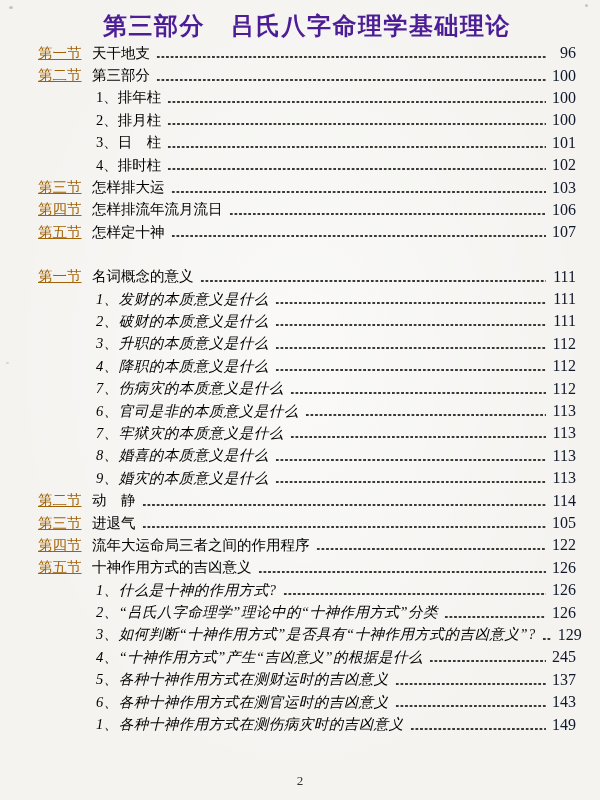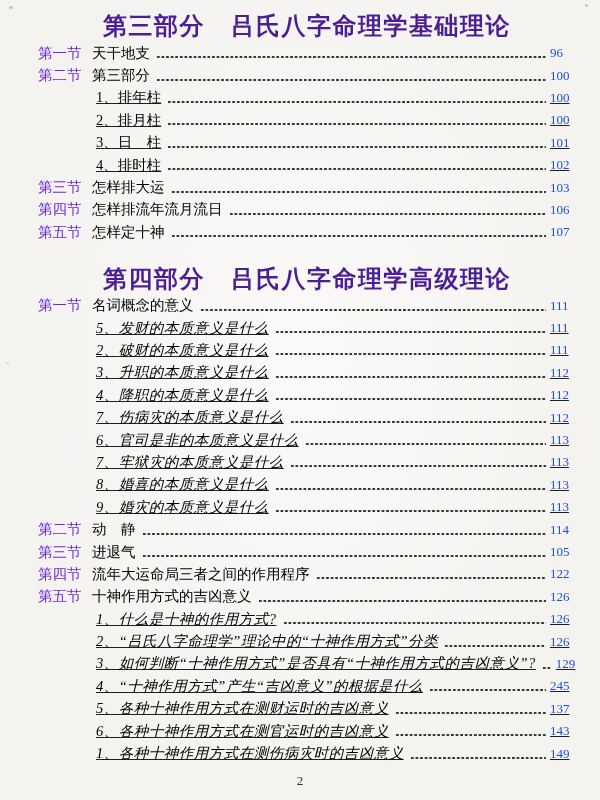--- a/index.html
+++ b/index.html
@@ -25,35 +25,35 @@
     font-size: 24px; font-weight: 700; line-height: 27px;
     letter-spacing: 1.5px; color: #4c1d95;
   }
   .section-part4 { margin-top: 22px; }
   .toc-list { margin-top: 2px; }
 
   .toc-row {
     display: flex; align-items: center;
     height: 22.4px; font-size: 14.5px; white-space: nowrap;
   }
-  .toc-label { flex: 0 0 54px; color: #6d28d9; }
-  .indent { padding-left: 58px; text-decoration: underline; }
+  .toc-label { flex: 0 0 54px; color: #a16207; text-decoration: underline; }
+  .indent { padding-left: 58px; }
   .toc-title { flex: 0 0 auto; color: #000000; }
   .kai .toc-title { font-style: italic; letter-spacing: .5px; }
 
   .leader {
     flex: 1 1 0; min-width: 10px; height: 4px;
     margin: 0 4px 0 6px; transform: translateY(4px);
     background-image: radial-gradient(circle, #3b3937 1.05px, rgba(0,0,0,0) 1.45px);
     background-size: 4.6px 4px; background-repeat: repeat-x;
     background-position: 0 50%;
   }
   .pagenum {
-    flex: 0 0 auto; min-width: 26px; text-align: left;
-    font-size: 13px; color: #1d4ed8;
+    flex: 0 0 auto; min-width: 26px; text-align: right;
+    font-size: 16px; color: #0f172a;
     font-family: "Liberation Serif", serif;
   }
   .footer {
     position: absolute; left: 0; right: 0; bottom: 11px;
     text-align: center; font-size: 13px; color: #33312e;
   }
 </style>
 </head>
 <body>
 
@@ -125,32 +125,31 @@
   <div class="toc-row">
     <span class="toc-label">第五节</span>
     <span class="toc-title">怎样定十神</span>
     <span class="leader"></span>
     <span class="pagenum">107</span>
   </div>
 </div>
   </section>
 
   <section class="section-part4">
-    <h1 class="part-title">第四部分　吕氏八字命理学高级理论</h1>
     <div class="toc-list">
   <div class="toc-row">
     <span class="toc-label">第一节</span>
     <span class="toc-title">名词概念的意义</span>
     <span class="leader"></span>
     <span class="pagenum">111</span>
   </div>
 
   <div class="toc-row indent kai">
 
-    <span class="toc-title">5、发财的本质意义是什么</span>
+    <span class="toc-title">1、发财的本质意义是什么</span>
     <span class="leader"></span>
     <span class="pagenum">111</span>
   </div>
 
   <div class="toc-row indent kai">
 
     <span class="toc-title">2、破财的本质意义是什么</span>
     <span class="leader"></span>
     <span class="pagenum">111</span>
   </div>

